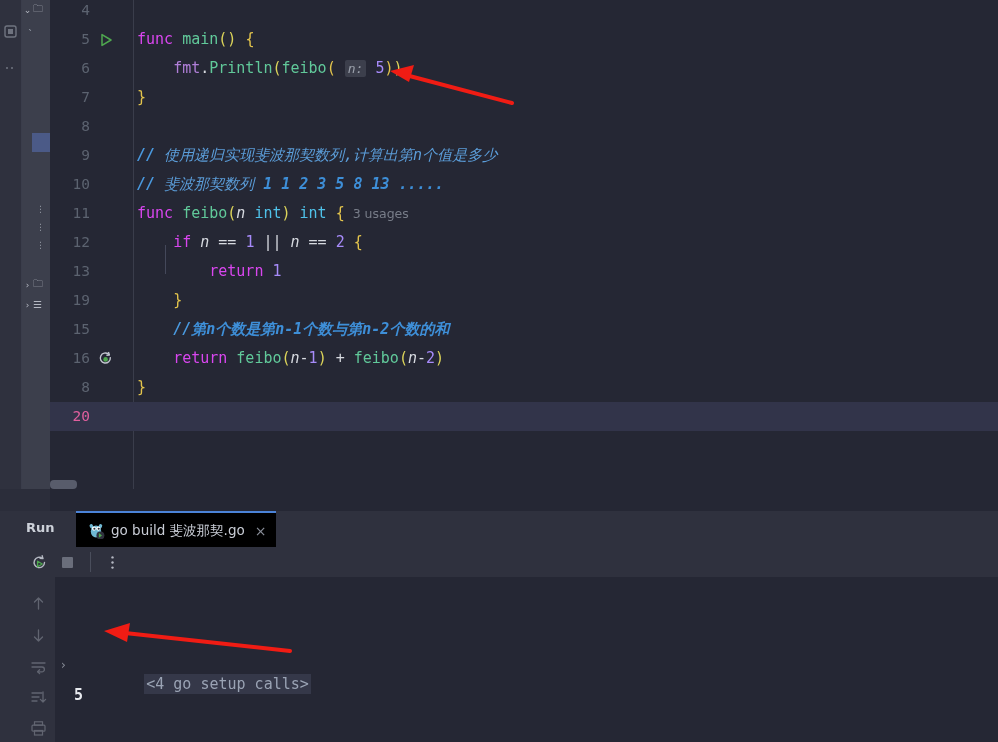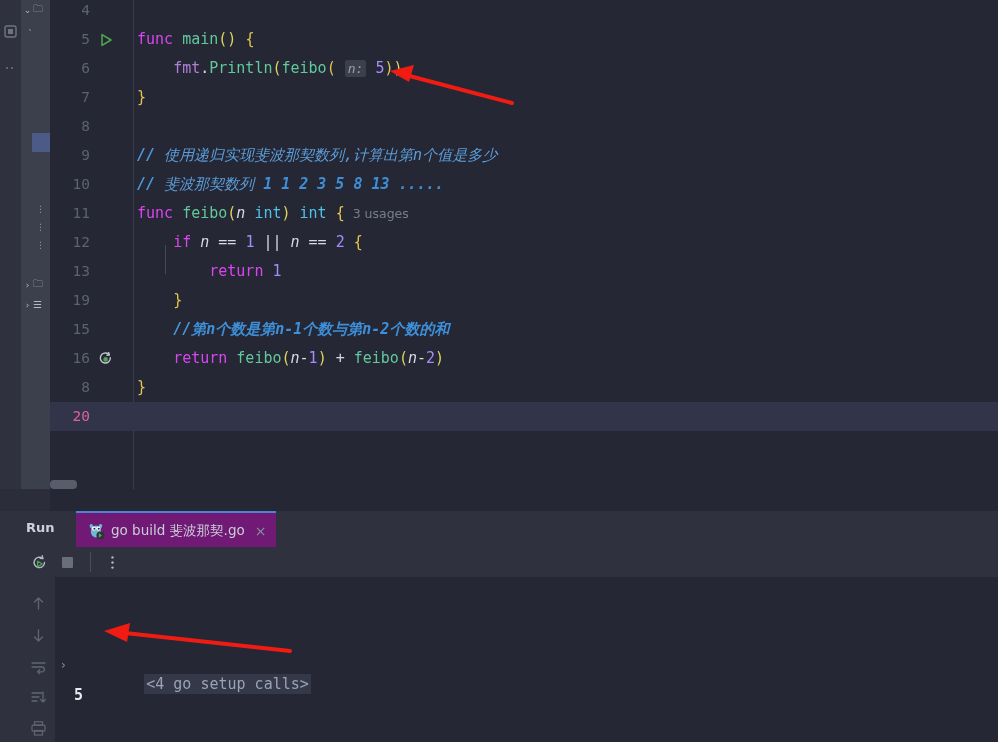--- a/index.html
+++ b/index.html
@@ -83,21 +83,21 @@
   .band-inner{position:absolute;left:50px;top:489px;right:0;height:22px;background:#252734;}
 
   
   .runpanel{position:absolute;left:0;top:511px;width:998px;height:231px;background:#2f313e;}
   .run-tabs{position:absolute;left:0;top:0;width:998px;height:36px;}
   .run-label{
     position:absolute;left:26px;top:9px;color:#cdd1d9;font-size:13px;font-weight:bold;
   }
   .run-tab-active{
     position:absolute;left:76px;top:0;height:36px;
-    background:#701a75;border-top:2px solid #4b83d8;
+    background:#000000;border-top:2px solid #4b83d8;
     display:flex;align-items:center;padding:0 10px 0 12px;
   }
   .gopher{width:17px;height:16px;margin-right:6px;flex:0 0 auto;}
   .tab-text{color:#c9cdd6;font-size:13.5px;white-space:nowrap;}
   .tab-close{color:#8a8f9a;font-size:14px;margin-left:10px;}
 
   .run-toolbar{position:absolute;left:0;top:36px;width:998px;height:30px;background:#2f313e;}
   .tb-btn{position:absolute;top:7px;width:17px;height:17px;}
   .tb-sep{position:absolute;left:90px;top:5px;width:1px;height:20px;background:#4a4e5c;}
 

